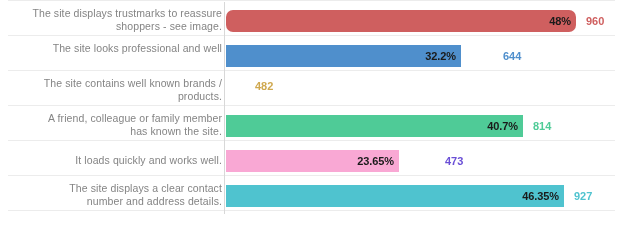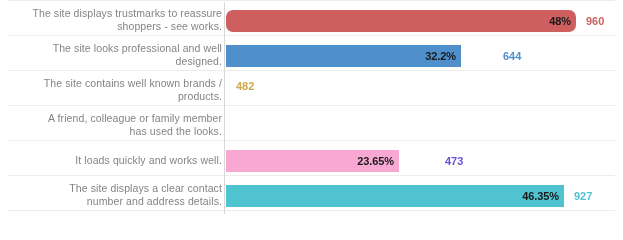--- a/index.html
+++ b/index.html
@@ -78,51 +78,56 @@
   }
 </style>
 </head>
 <body>
 
 <div id="chart">
   <div class="rows" id="rows">
       <div class="row-sep" style="top: 0px;"></div>
       <div class="cat-label" style="top: 7px;">
         <div>The site displays trustmarks to reassure</div>
-        <div>shoppers - see works.</div>
+        <div>shoppers - see image.</div>
       </div>
       <div class="bar-wrap" style="top: 9.5px;">
         <div class="bar" style="width: 350px; background: rgb(207, 95, 95); border-radius: 7px;">
           <span class="pct">48%</span>
         </div>
         <span class="count" style="color: rgb(207, 95, 95);">960</span>
       </div>
       <div class="row-sep" style="top: 35px;"></div>
       <div class="cat-label" style="top: 42px;">
         <div>The site looks professional and well</div>
-        <div>designed.</div>
       </div>
       <div class="bar-wrap" style="top: 44.5px; gap: 32px;">
         <div class="bar" style="width: 235px; background: rgb(79, 143, 204);">
           <span class="pct">32.2%</span>
         </div>
         <span class="count" style="color: rgb(79, 143, 204);">644</span>
       </div>
       <div class="row-sep" style="top: 70px;"></div>
       <div class="cat-label" style="top: 77px;">
         <div>The site contains well known brands /</div>
         <div>products.</div>
       </div>
       <div class="bar-wrap" style="top: 79.5px;">
-        <span class="count" style="color: rgb(207, 168, 78);">482</span>
+        <span class="count" style="color: rgb(207, 168, 78); margin-left: 19px;">482</span>
       </div>
       <div class="row-sep" style="top: 105px;"></div>
       <div class="cat-label" style="top: 112px;">
         <div>A friend, colleague or family member</div>
-        <div>has used the looks.</div>
+        <div>has known the site.</div>
+      </div>
+      <div class="bar-wrap" style="top: 114.5px;">
+        <div class="bar" style="width: 297px; background: rgb(79, 203, 151);">
+          <span class="pct">40.7%</span>
+        </div>
+        <span class="count" style="color: rgb(79, 203, 151);">814</span>
       </div>
       <div class="row-sep" style="top: 140px;"></div>
       <div class="cat-label" style="top: 154px;">
         <div>It loads quickly and works well.</div>
       </div>
       <div class="bar-wrap" style="top: 149.5px;">
         <div class="bar" style="width: 173px; background: #f9a8d4;">
           <span class="pct">23.65%</span>
         </div>
         <span class="count" style="color: rgb(106, 79, 214); margin-left: 36px;">473</span>

